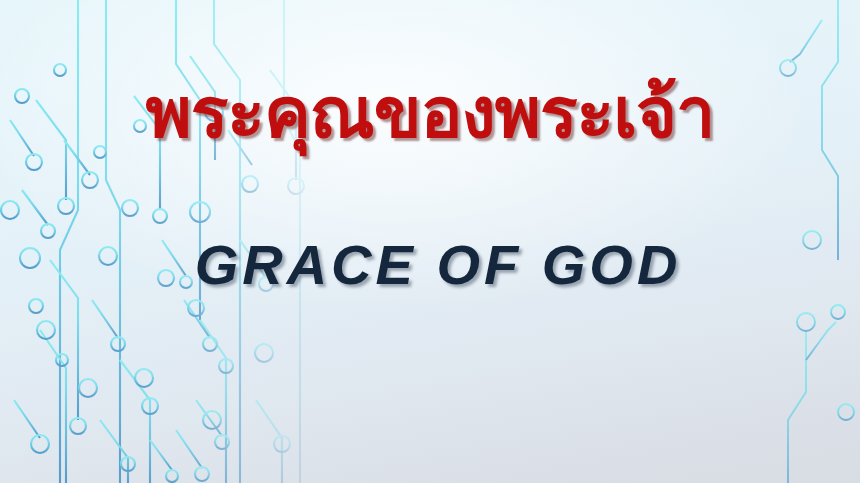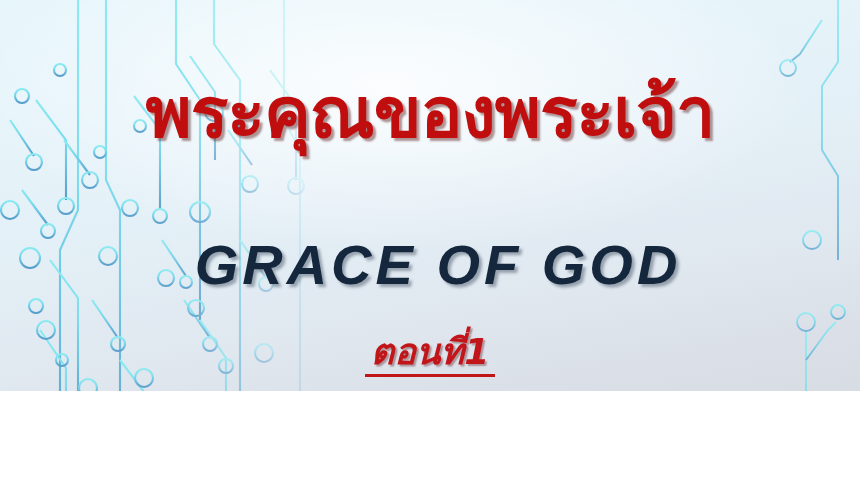--- a/index.html
+++ b/index.html
@@ -3,21 +3,21 @@
 <meta charset="utf-8">
 <style>
   html, body {
     margin: 0;
     padding: 0;
     background: #ffffff;
   }
   #slide {
     position: relative;
     width: 860px;
-    height: 391px;
+    height: 483px;
     overflow: hidden;
     font-family: "Liberation Sans", "DejaVu Sans", sans-serif;
     background:
       radial-gradient(ellipse 70% 60% at 45% 22%, rgba(255,255,255,0.85) 0%, rgba(255,255,255,0.0) 70%),
       linear-gradient(170deg, #e7f6fb 0%, #e6f4fa 22%, #e4f0f7 45%, #e0e8f0 70%, #dbe0e8 88%, #d8dde4 100%);
   }
   #bg-circuits {
     position: absolute;
     left: 0; top: 0;
     width: 860px;
@@ -246,18 +246,15 @@
       <path d="M 856 0 L 856 40"></path>
     </g>
   </svg>
 
   <div id="content">
 
     <h1 class="thai-title">พระคุณของพระเจ้า</h1>
 
     <h2 class="english-title">GRACE OF GOD</h2>
 
-    <div class="episode">
-      <span class="ep-inner">ตอนที่1</span>
-    </div>
 
   </div>
 </div>
 
 </body></html>

